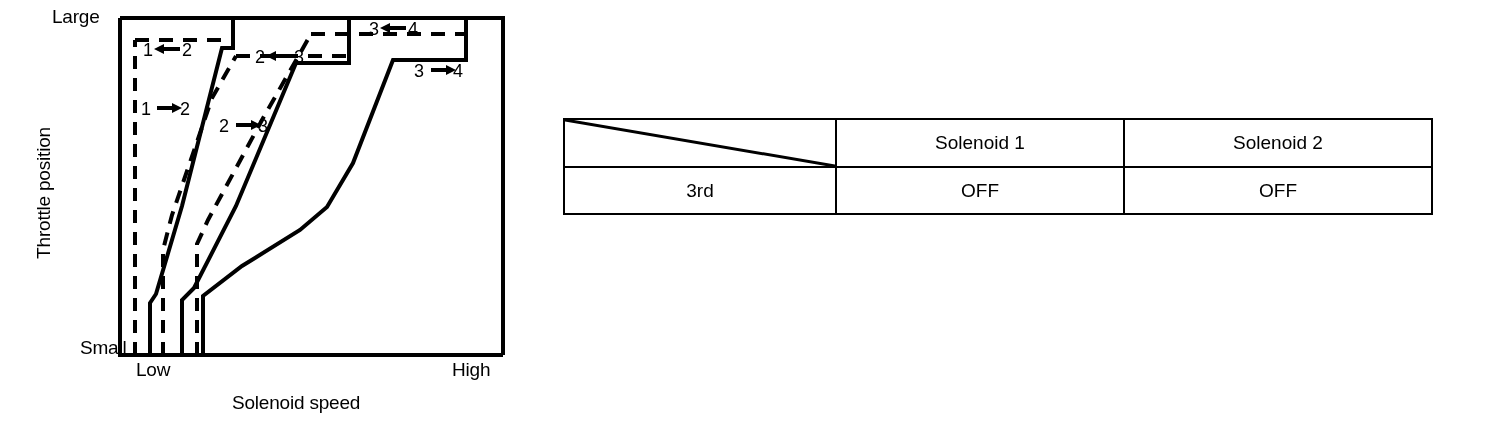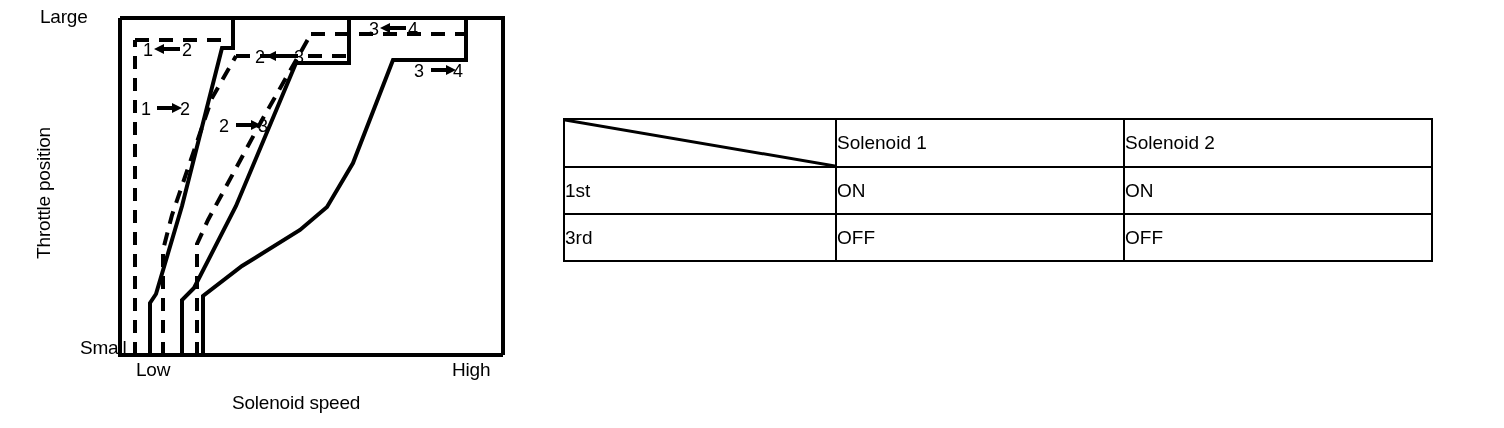--- a/index.html
+++ b/index.html
@@ -19,41 +19,41 @@
 
   .axis-text{
     font-family:"Liberation Sans", sans-serif;
     font-size:19px;
     font-weight:400;
     letter-spacing:-0.2px;
     color:#000;
     position:absolute;
     white-space:nowrap;
   }
-  .lbl-large{left:40px;top:6px;}
+  .lbl-large{left:52px;top:6px;}
   .lbl-small{left:44px;top:337px;margin-left:36px;}
   .lbl-low{left:136px;top:359px;}
   .lbl-high{left:452px;top:359px;}
   .lbl-xaxis{left:232px;top:392px;}
   .lbl-yaxis{
     left:-46px;top:182px;width:180px;text-align:center;
     transform:rotate(-90deg);transform-origin:center center;
   }
 
   
   .table-panel{position:absolute;left:563px;top:118px;width:862px;height:240px;}
   table.sol{
     border-collapse:collapse;
     width:862px;
     table-layout:fixed;
     font-family:"Liberation Sans", sans-serif;
   }
   table.sol td{
     border:2px solid #000;
-    text-align:left;
+    text-align:center;
     font-size:19px;
     height:45px;
     padding:0;
     vertical-align:middle;
   }
   table.sol td.hdr-blank{position:relative;height:46px;padding:0;}
   table.sol td.c0{width:270px;}
   table.sol td.c1{width:286px;}
   table.sol td.c2{width:306px;margin-left:24px;}
   .diag{position:absolute;left:0;top:0;width:100%;height:100%;}
@@ -163,25 +163,20 @@
         <tr>
           <td class="c0 hdr-blank">
             <svg class="diag" viewBox="0 0 270 46" preserveAspectRatio="none">
               <line x1="0" y1="0" x2="270" y2="46" stroke="#000" stroke-width="3" vector-effect="non-scaling-stroke"></line>
             </svg>
           </td>
           <td class="c1">Solenoid 1</td>
           <td class="c2">Solenoid 2</td>
         </tr>
         <tr>
-          <td class="c0">1st</td>
-          <td class="c1">ON</td>
-          <td class="c2">ON</td>
-        </tr>
-        <tr>
           <td class="c0">3rd</td>
           <td class="c1">OFF</td>
           <td class="c2">OFF</td>
         </tr>
       </tbody>
     </table>
   </div>
 
 </div>
 

